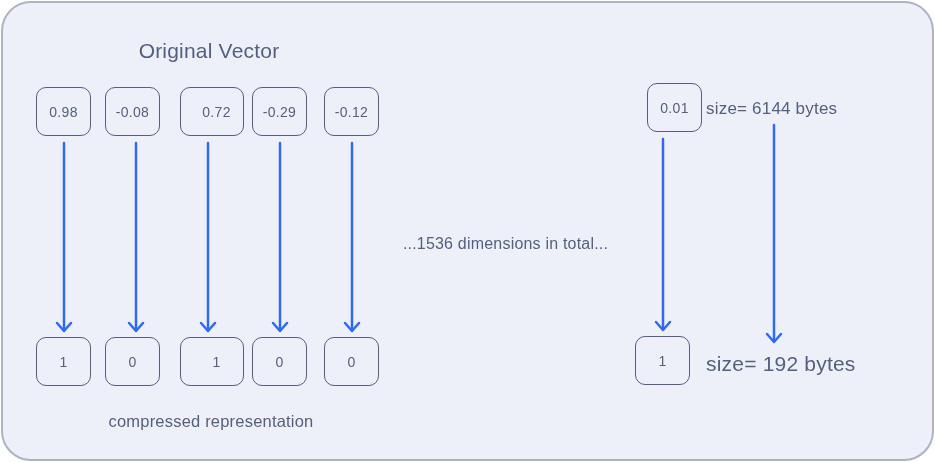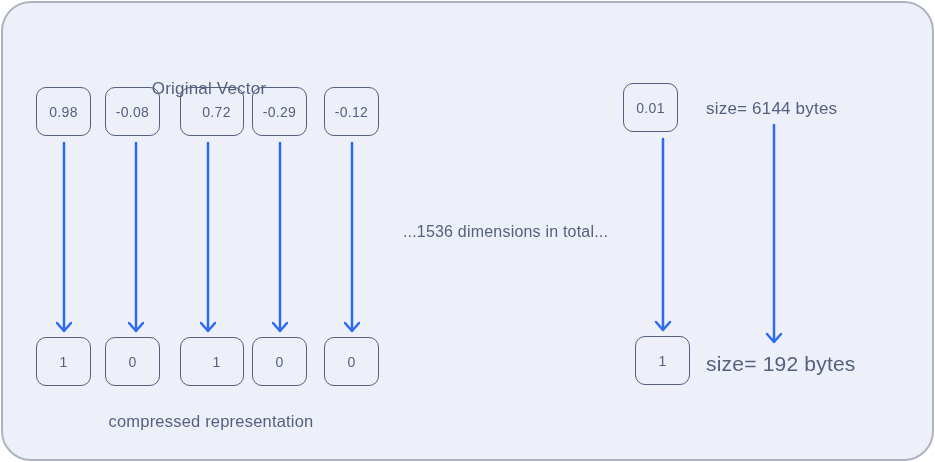--- a/index.html
+++ b/index.html
@@ -21,30 +21,29 @@
   }
   .txt {
     position: absolute;
     color: #555f7e;
     letter-spacing: 0.2px;
     white-space: nowrap;
   }
   .title {
     left: 33px; top: 36px; width: 346px;
     text-align: center;
-    font-size: 17px;
-    margin-top: 40px;
+    font-size: 21px;
   }
   .caption {
     left: 33px; top: 409px; width: 350px;
     text-align: center;
     font-size: 16.5px;
   }
   .mid-note {
-    left: 385px; top: 220px; width: 235px;
+    left: 385px; top: 232px; width: 235px;
     text-align: center;
     font-size: 16px;
   }
   .reduction {
     left: 792px; top: 224px;
     font-size: 16.5px;
   }
   .size-top { left: 703px; top: 96px; font-size: 17px; }
   .size-bottom { left: 703px; top: 349px; font-size: 21px; }
   .vbox {
@@ -60,21 +59,21 @@
     color: #555f7e;
     letter-spacing: 0.3px;
   }
   .rowtop { top: 84px; }
   .rowbot { top: 334px; }
   .c0 { left: 33px; }
   .c1 { left: 102px; }
   .c2 { left: 177px; padding-left: 9px; }
   .c3 { left: 249px; }
   .c4 { left: 321px; }
-  .ex-top { left: 620px; top: 80px; }
+  .ex-top { left: 644px; top: 80px; }
   .ex-bot { left: 632px; top: 333px; }
   svg.arrows {
     position: absolute;
     left: 0; top: 0;
     width: 935px; height: 462px;
     pointer-events: none;
   }
 </style>
 </head>
 <body>

